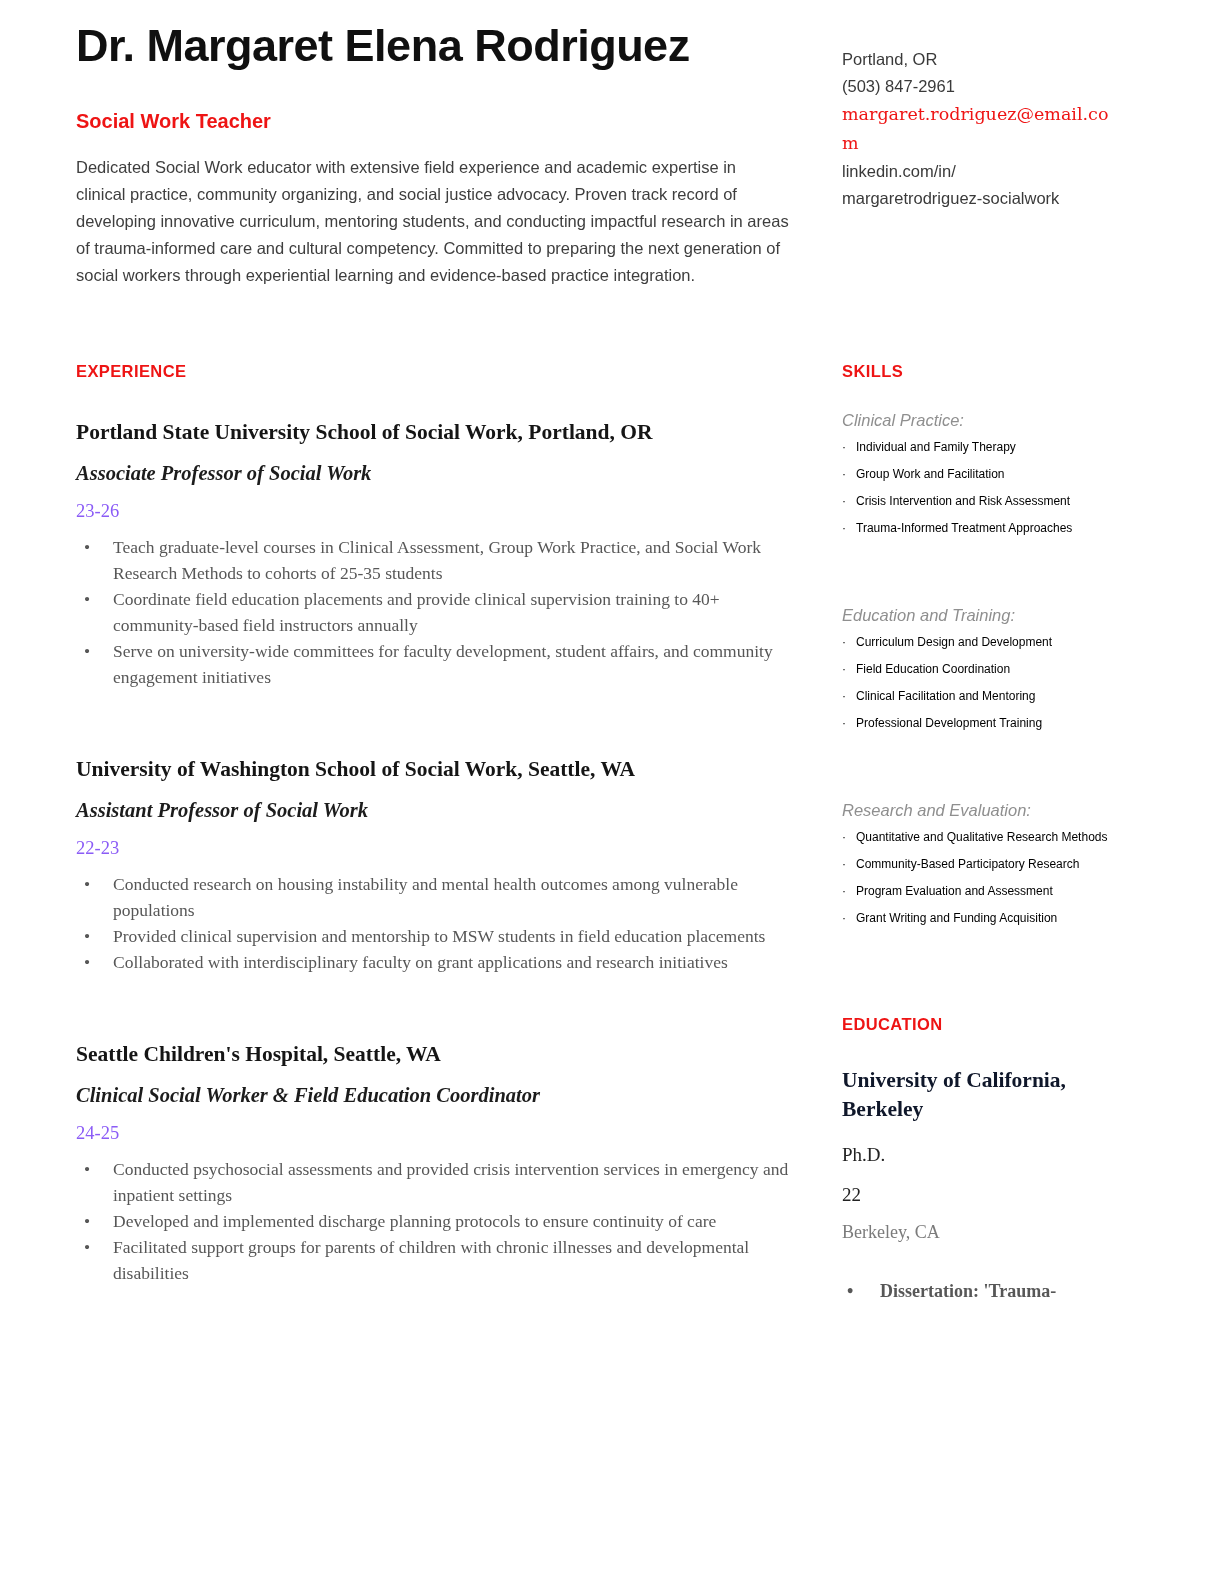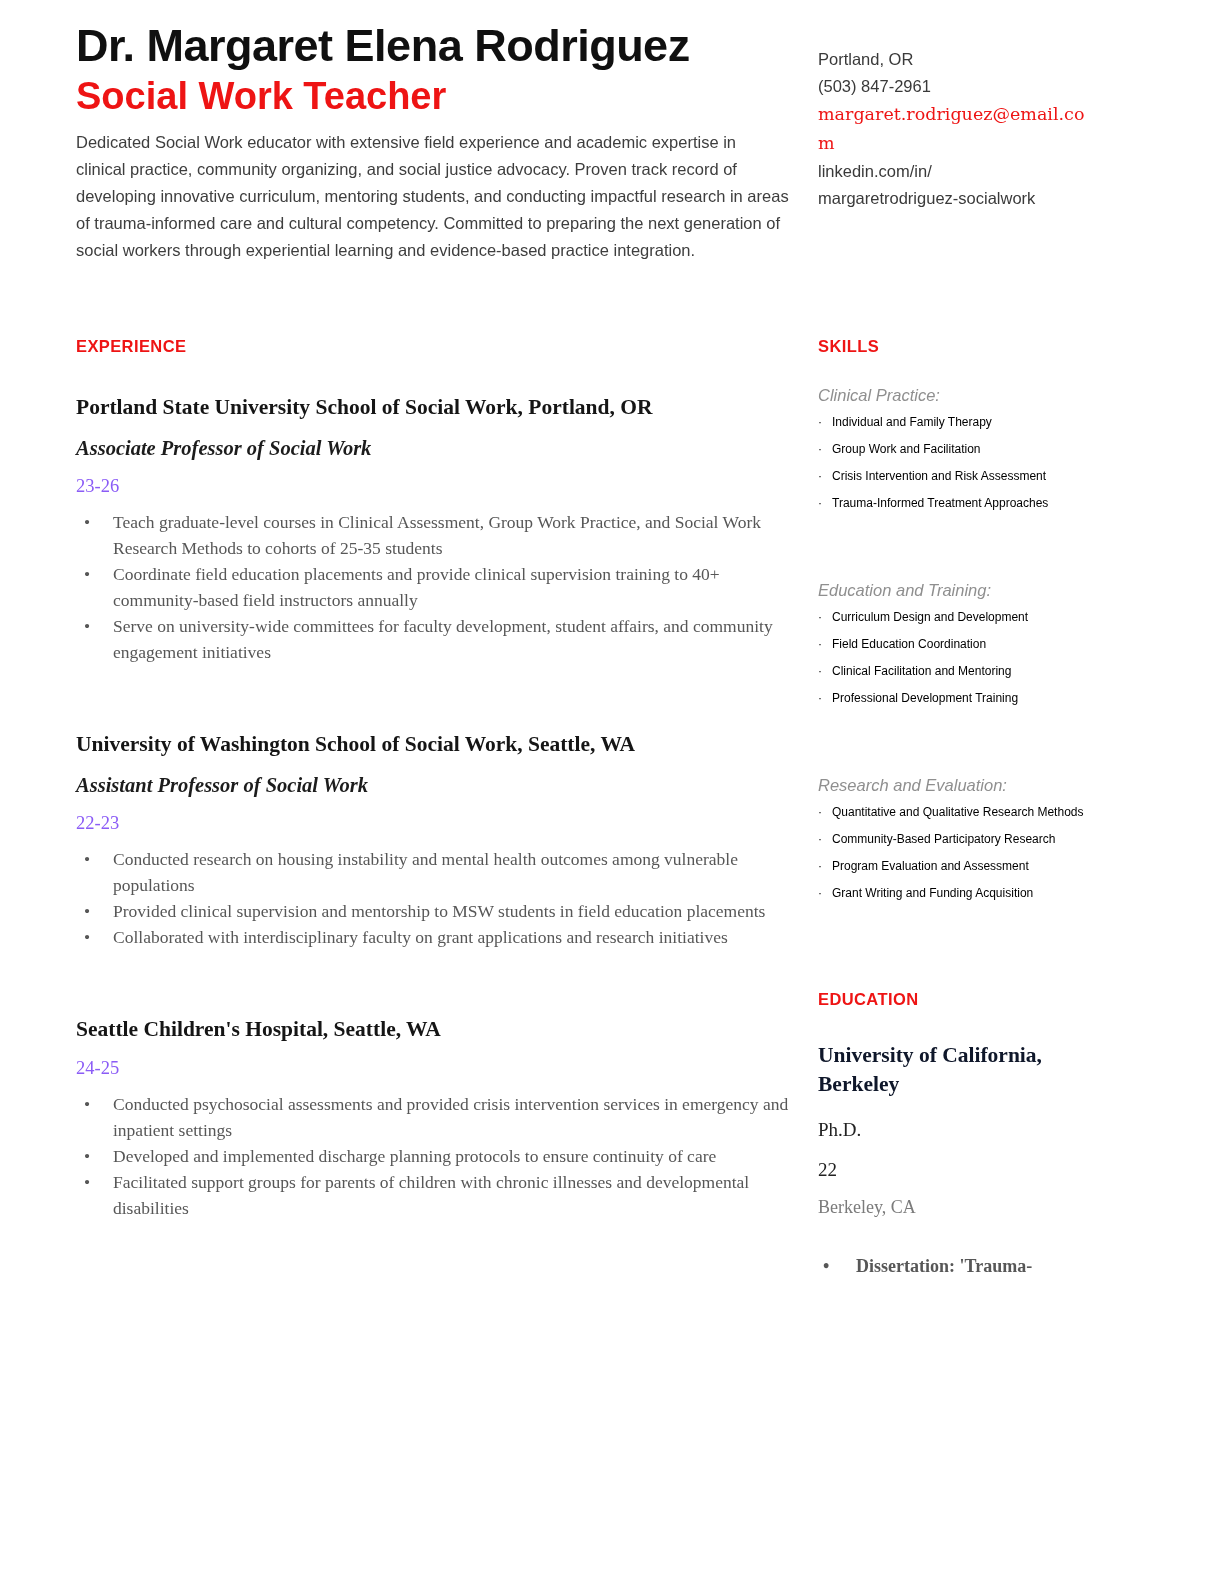--- a/index.html
+++ b/index.html
@@ -3,38 +3,38 @@
 <meta charset="utf-8">
 <style>
   :root { --accent: #ee1414; }
   * { margin: 0; padding: 0; box-sizing: border-box; }
   html, body { background: #ffffff; }
   body { font-family: "Liberation Sans", sans-serif; }
 
   .page {
     width: 1224px; height: 1584px;
     background: #ffffff;
-    padding: 20px 100px 0 76px;
+    padding: 20px 76px 0 76px;
     overflow: hidden;
     position: relative;
   }
 
   
   .header-row { display: flex; justify-content: space-between; }
   .header-left { width: 714px; }
   .contact-block { width: 306px; padding: 26px 36px 0 0; }
 
   .name {
     font-family: "Liberation Sans", sans-serif;
     font-weight: 700; font-size: 45px; line-height: 52px;
     letter-spacing: -0.5px; color: #101010; max-width: 620px;
   }
   .job-title {
-    margin-top: 7px;
-    font-weight: 700; font-size: 38px; line-height: 34px;
+    margin-top: 32px;
+    font-weight: 700; font-size: 20px; line-height: 34px;
     color: var(--accent);
   }
   .summary {
     margin-top: 16px;
     font-size: 16.5px; line-height: 27px; color: #3e3e3e;
   }
 
   .contact-line { font-size: 16.5px; line-height: 27px; color: #3a3a3a; }
   .contact-email {
     font-family: "DejaVu Serif", serif;
@@ -159,20 +159,21 @@
         <div class="dates">22-23</div>
         <ul class="bullets">
           <li>Conducted research on housing instability and mental health outcomes among vulnerable populations</li>
           <li>Provided clinical supervision and mentorship to MSW students in field education placements</li>
           <li>Collaborated with interdisciplinary faculty on grant applications and research initiatives</li>
         </ul>
       </div>
 
       <div class="job">
         <div class="company">Seattle Children's Hospital, Seattle, WA</div>
+        <div class="role">Clinical Social Worker &amp; Field Education Coordinator</div>
         <div class="dates">24-25</div>
         <ul class="bullets">
           <li>Conducted psychosocial assessments and provided crisis intervention services in emergency and inpatient settings</li>
           <li>Developed and implemented discharge planning protocols to ensure continuity of care</li>
           <li>Facilitated support groups for parents of children with chronic illnesses and developmental disabilities</li>
         </ul>
       </div>
     </div>
 
     <div class="col-side">

